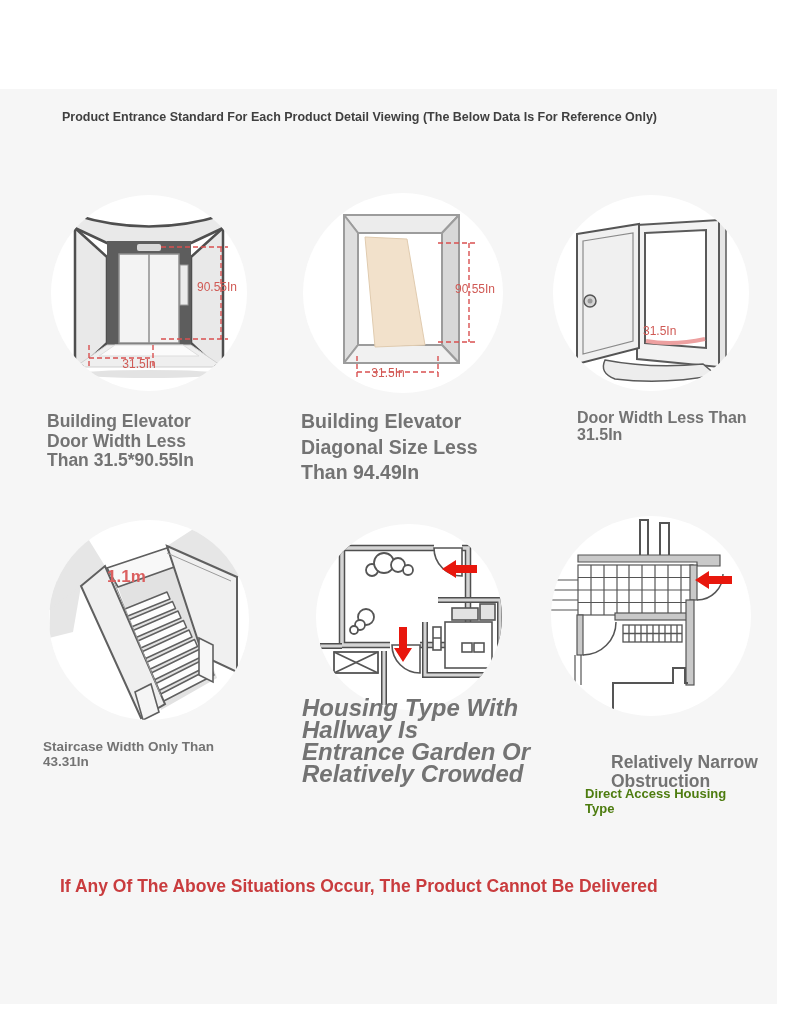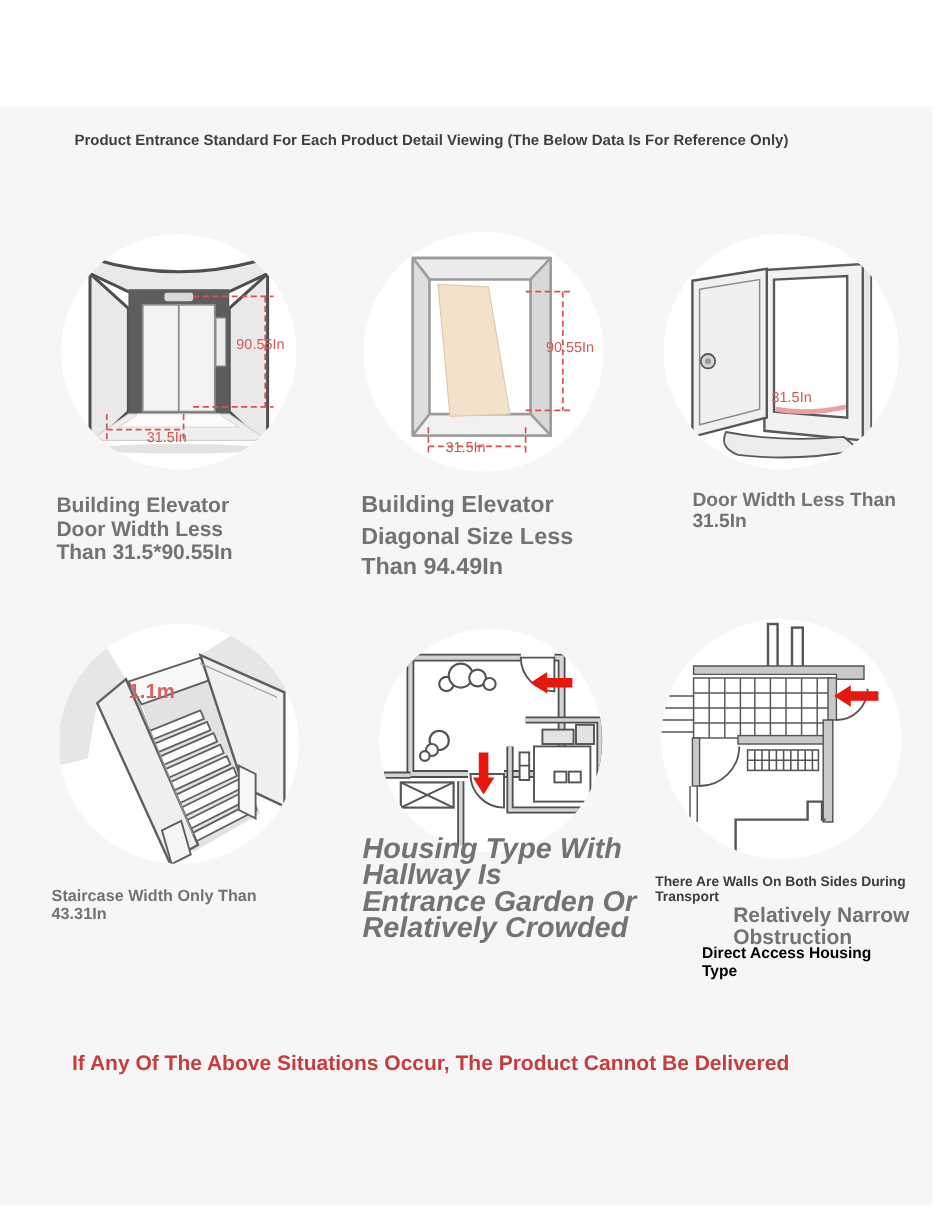--- a/index.html
+++ b/index.html
@@ -226,29 +226,25 @@
     <div>43.31In</div>
   </div>
 
   <div class="cap" style="left:302px;top:697px;font-size:24px;line-height:22px;font-style:italic;">
     <div>Housing Type With</div>
     <div>Hallway Is</div>
     <div>Entrance Garden Or</div>
     <div>Relatively Crowded</div>
   </div>
 
-  <div class="cap" style="left:546px;top:729px;font-size:11.5px;line-height:12.5px;font-weight:600;color:#3c3c3c;">
-    <div>There Are Walls On Both Sides During</div>
-    <div>Transport</div>
-  </div>
 
   <div class="cap" style="left:611px;top:753px;font-size:17.5px;line-height:18.5px;">
     <div>Relatively Narrow</div>
     <div>Obstruction</div>
   </div>
 
-  <div class="cap" style="left:585px;top:786px;font-size:13px;line-height:15px;color:#000000;">
+  <div class="cap" style="left:585px;top:786px;font-size:13px;line-height:15px;color:#4d7c0f;">
     <div>Direct Access Housing</div>
     <div>Type</div>
   </div>
 
   <div class="warning">If Any Of The Above Situations Occur, The Product Cannot Be Delivered</div>
 </div>
 
 </body></html>

